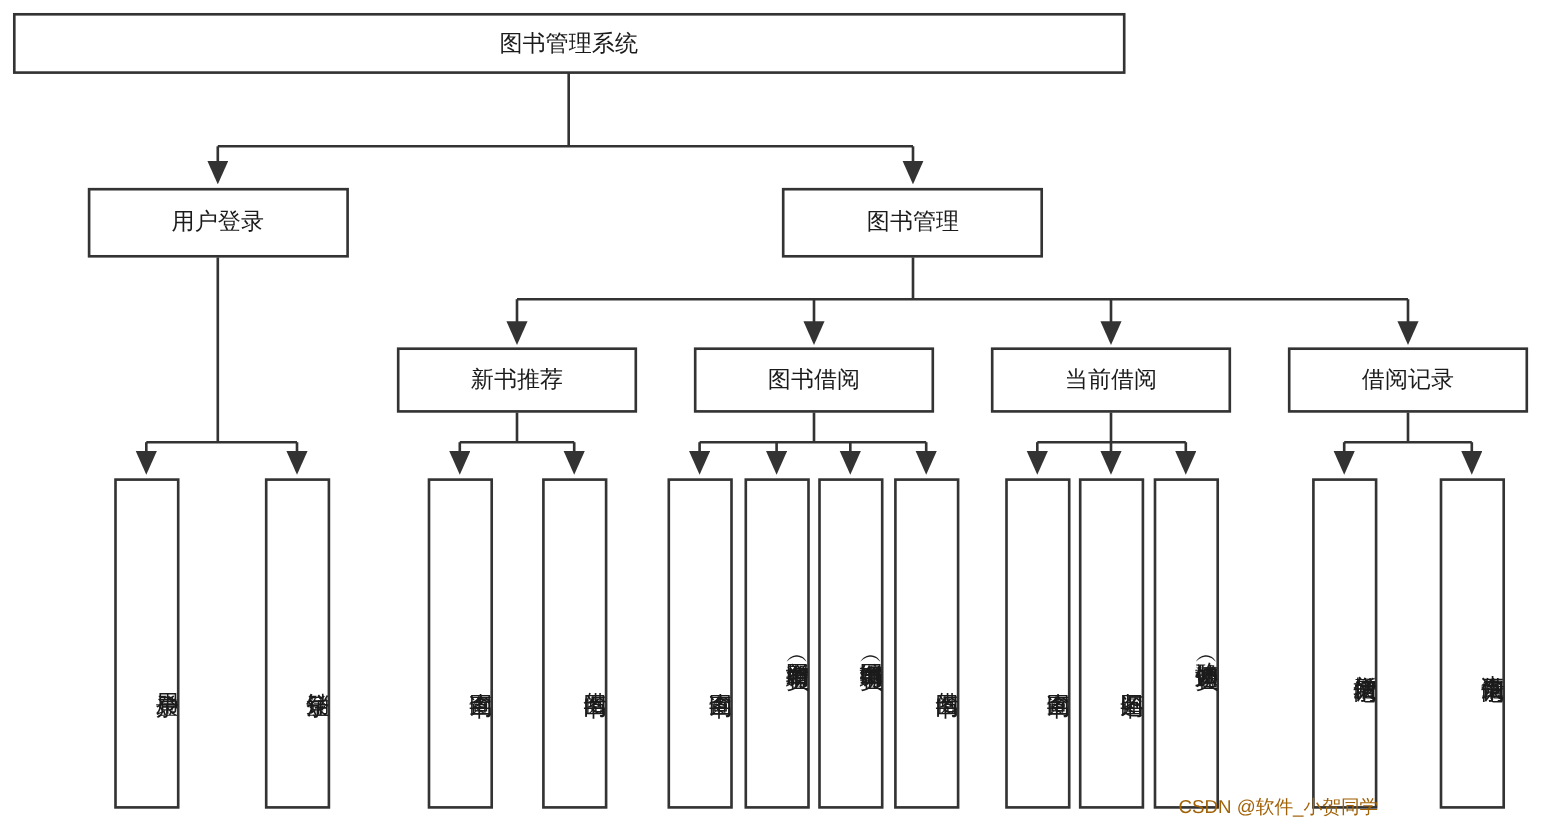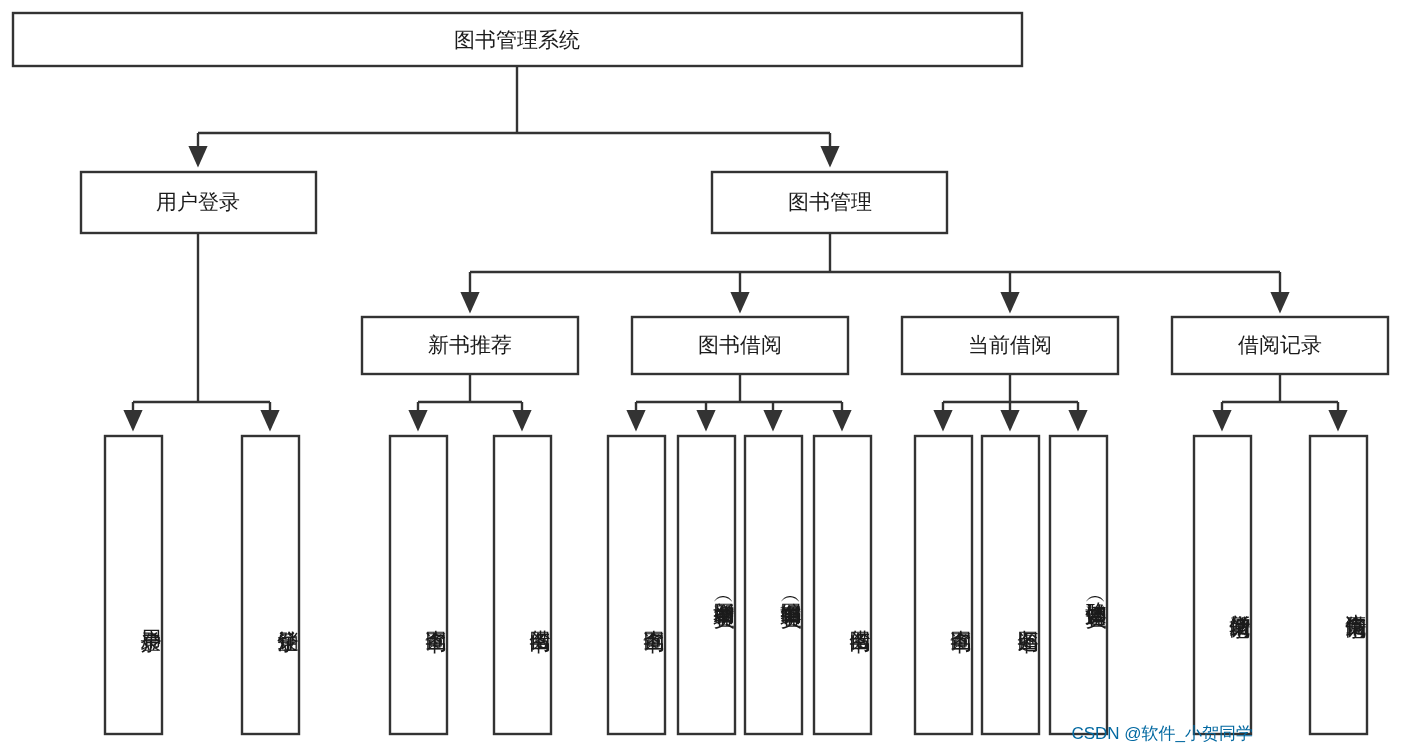--- a/index.html
+++ b/index.html
@@ -55,21 +55,21 @@
     color: #1b1b1b;
     letter-spacing: 1px;
     white-space: nowrap;
     pointer-events: none;
   }
   .watermark {
     position: absolute;
     right: 8px;
     bottom: 2px;
     font-size: 17px;
-    color: #0369a1;
+    color: #a16207;
     font-family: "Liberation Sans", "DejaVu Sans", sans-serif;
     white-space: nowrap;
     pointer-events: none;
   }
 </style>
 </head>
 <body>
 
 <div id="diagram-root">
 

